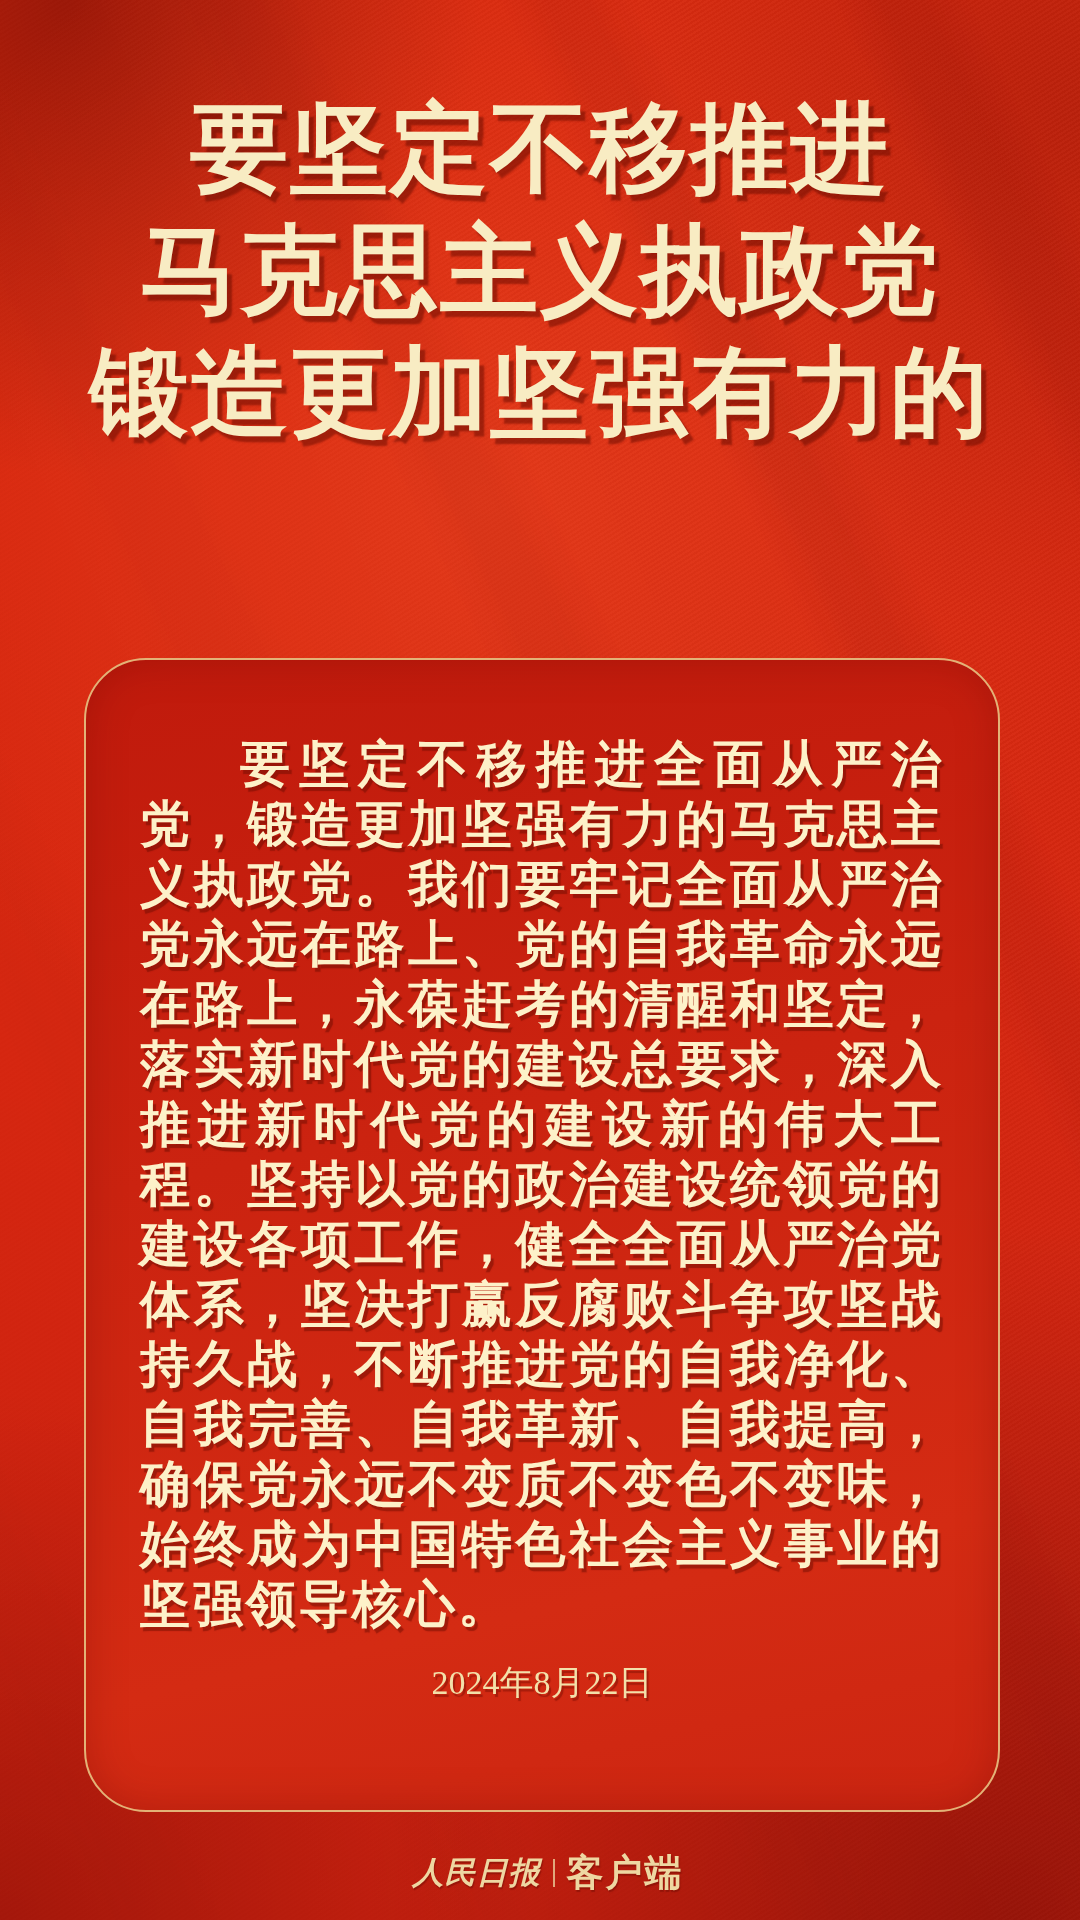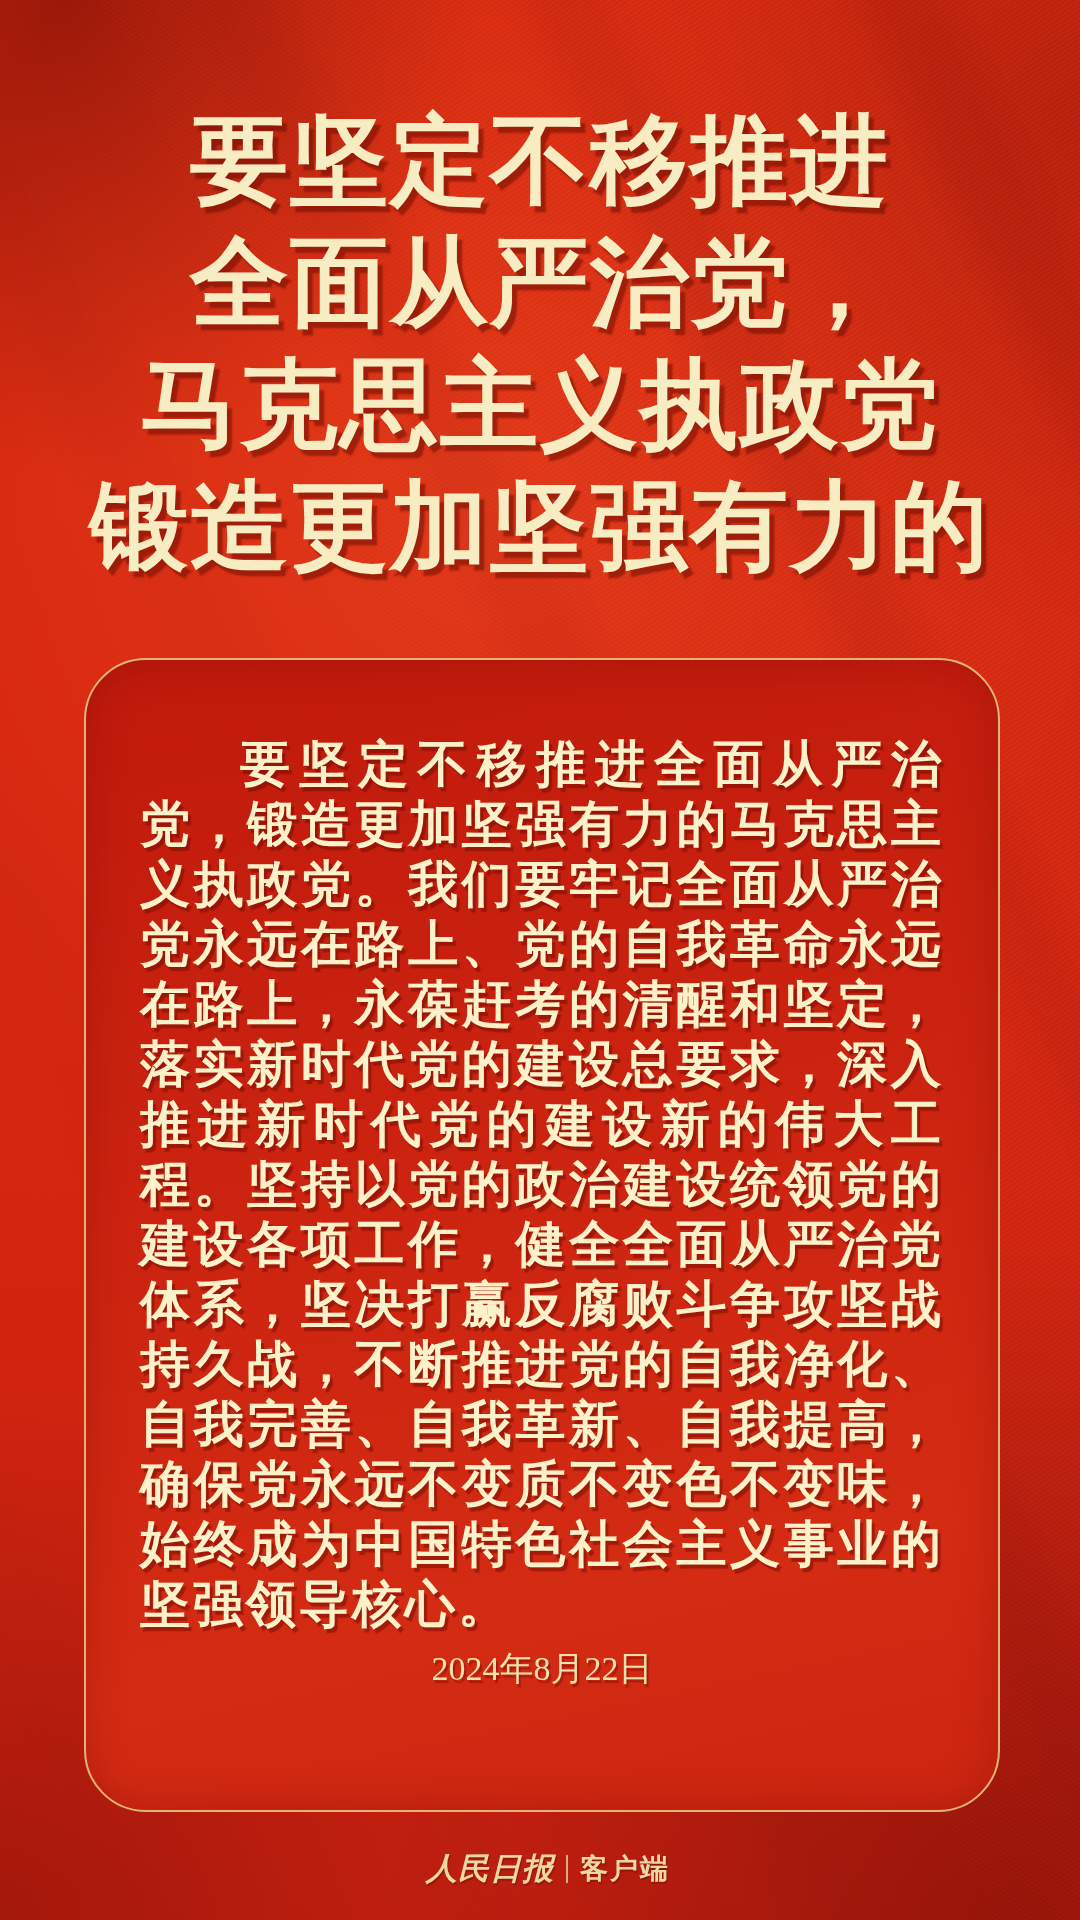--- a/index.html
+++ b/index.html
@@ -22,21 +22,21 @@
     position:absolute; inset:0; pointer-events:none;
     background:
       repeating-linear-gradient(64deg,
         rgba(0,0,0,0) 0 90px, rgba(96,0,0,.085) 132px 168px, rgba(0,0,0,0) 214px 300px),
       repeating-linear-gradient(-32deg,
         rgba(255,255,255,.018) 0 2px, rgba(0,0,0,.022) 2px 4px);
     -webkit-mask-image:linear-gradient(245deg, #000 22%, rgba(0,0,0,.35) 58%, rgba(0,0,0,.12) 85%);
     mask-image:linear-gradient(245deg, #000 22%, rgba(0,0,0,.35) 58%, rgba(0,0,0,.12) 85%);
   }
   .title-block {
-    position:absolute; top:100px; left:0; right:0;
+    position:absolute; top:88px; left:0; right:0;
     text-align:center;
     font-weight:bold;
     font-size:98px; line-height:122px; letter-spacing:2px;
     color:var(--title-cream,#f8ecc3);
     text-shadow:5px 6px 2px rgba(110,12,2,.55);
   }
   .quote-card {
     position:absolute; left:84px; top:658px;
     width:916px; height:1154px;
     box-sizing:border-box;
@@ -49,21 +49,21 @@
   .quote-body {
     margin:0;
     font-weight:bold;
     font-size:50px; line-height:60px; letter-spacing:3px;
     color:var(--body-cream,#fdf1c9);
     text-indent:2em;
     text-align:justify;
     text-shadow:3px 4px 1px rgba(110,12,2,.5);
   }
   .quote-meta {
-    margin-top:12px;
+    margin-top:26px;
     text-align:center;
     color:var(--meta-gold,#f3e0aa);
     text-shadow:2px 3px 1px rgba(110,12,2,.45);
   }
   .quote-date { font-size:34px; line-height:46px; }
   .quote-source { font-size:35px; line-height:48px; }
   .brand-footer {
     position:absolute; left:16px; right:0; top:1848px;
     display:flex; justify-content:center; align-items:center; gap:12px;
     color:var(--footer-gold,#eed7a2);
@@ -73,32 +73,31 @@
     font-family:"Liberation Serif","DejaVu Serif",serif;
     font-style:italic; font-weight:bold;
     font-size:31px; letter-spacing:1px;
   }
   .brand-divider {
     width:2px; height:28px;
     background:rgba(238,215,162,.75);
   }
   .brand-suffix {
     font-family:Liberation Sans, sans-serif;
-    font-weight:bold; font-size:28px; letter-spacing:2px;
+    font-weight:bold; font-size:37px; letter-spacing:2px;
   }
 </style>
 </head>
 <body>
 
 <div class="poster">
   <div class="bg-sheen"></div>
 
   <header class="title-block">
     <div class="title-line">要坚定不移推进</div>
-    <div class="title-line">全面从严治党，</div>
     <div class="title-line">马克思主义执政党</div>
     <div class="title-line">锻造更加坚强有力的</div>
   </header>
 
   <section class="quote-card">
     <p class="quote-body">要坚定不移推进全面从严治党，锻造更加坚强有力的马克思主义执政党。我们要牢记全面从严治党永远在路上、党的自我革命永远在路上，永葆赶考的清醒和坚定，落实新时代党的建设总要求，深入推进新时代党的建设新的伟大工程。坚持以党的政治建设统领党的建设各项工作，健全全面从严治党体系，坚决打赢反腐败斗争攻坚战持久战，不断推进党的自我净化、自我完善、自我革新、自我提高，确保党永远不变质不变色不变味，始终成为中国特色社会主义事业的坚强领导核心。</p>
     <div class="quote-meta">
       <div class="quote-date">2024年8月22日</div>
     </div>
   </section>

